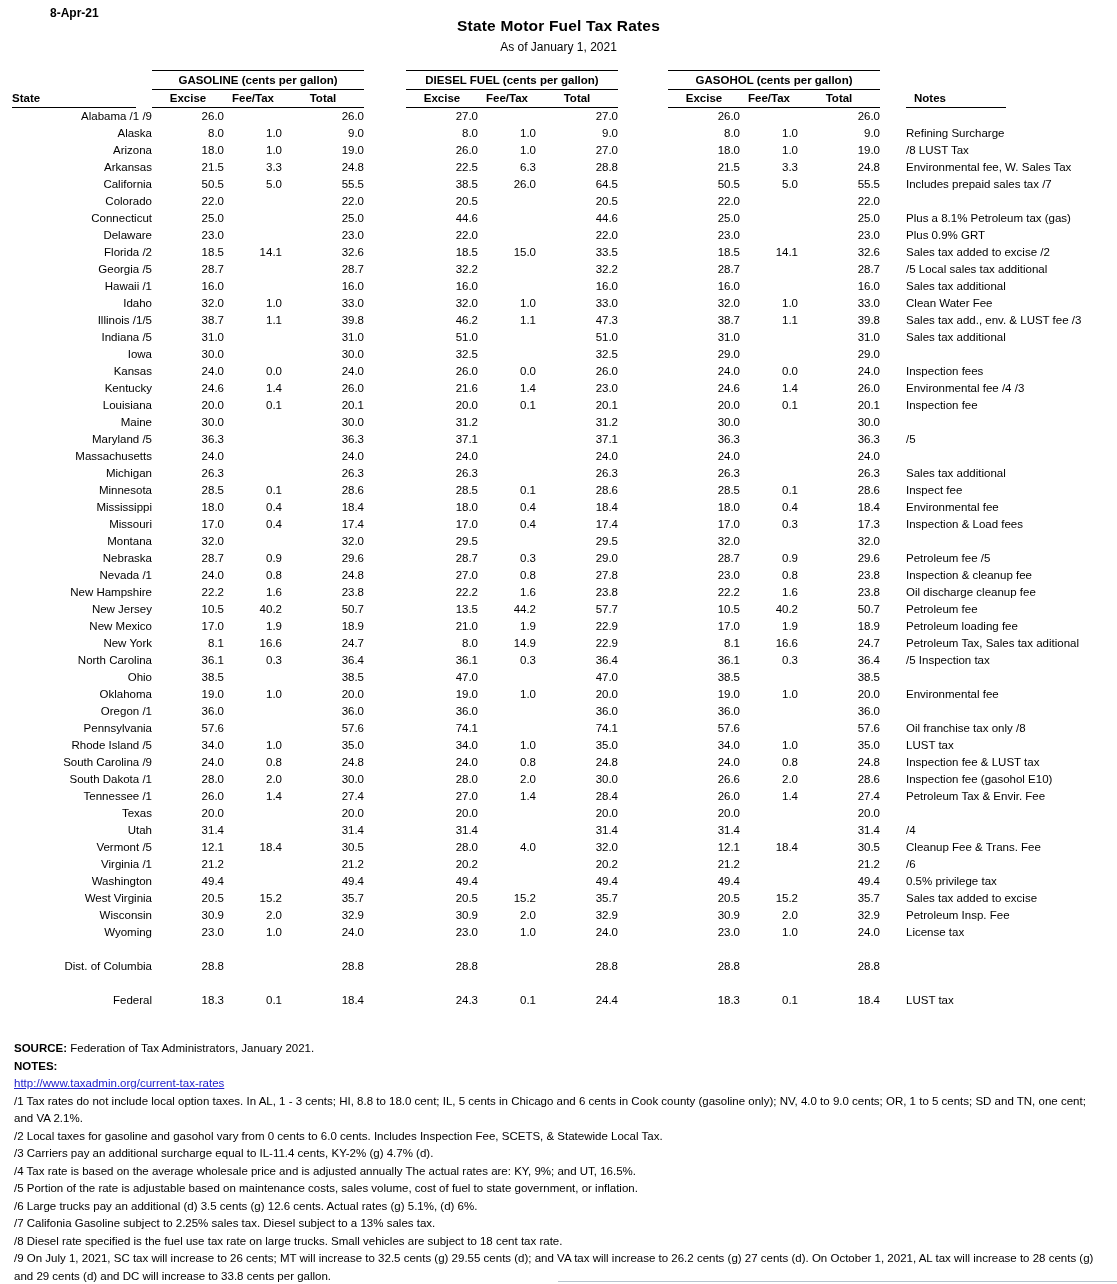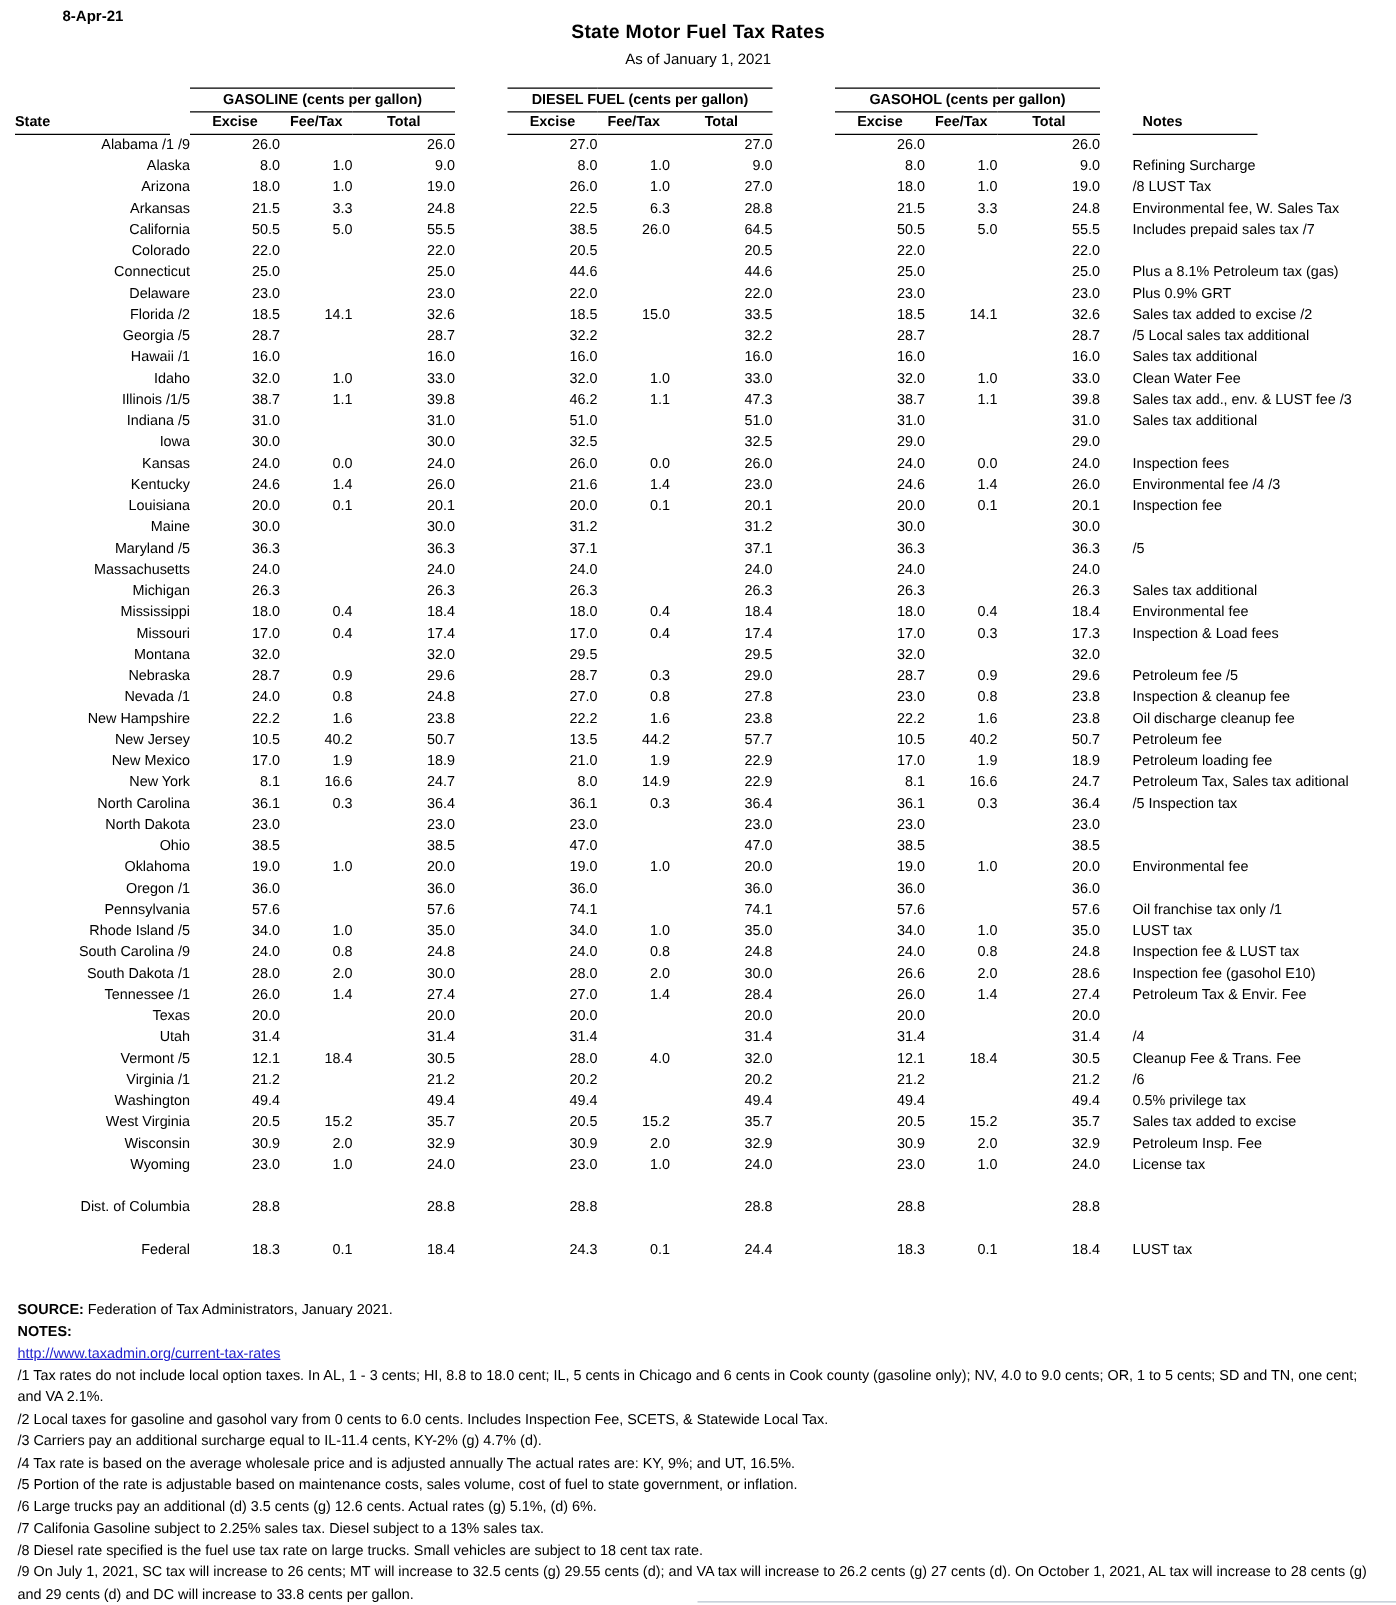--- a/index.html
+++ b/index.html
@@ -450,20 +450,36 @@
           <td class="num"></td>
           <td class="tot">26.3</td>
           <td class="gap"></td>
           <td class="num">26.3</td>
           <td class="num"></td>
           <td class="tot">26.3</td>
           <td class="gap"></td>
           <td class="notes">Sales tax additional</td>
         </tr>
         <tr>
+          <td class="state">Minnesota</td>
+          <td class="num">28.5</td>
+          <td class="num">0.1</td>
+          <td class="tot">28.6</td>
+          <td class="gap"></td>
+          <td class="num">28.5</td>
+          <td class="num">0.1</td>
+          <td class="tot">28.6</td>
+          <td class="gap"></td>
+          <td class="num">28.5</td>
+          <td class="num">0.1</td>
+          <td class="tot">28.6</td>
+          <td class="gap"></td>
+          <td class="notes">Inspect fee</td>
+        </tr>
+        <tr>
           <td class="state">Mississippi</td>
           <td class="num">18.0</td>
           <td class="num">0.4</td>
           <td class="tot">18.4</td>
           <td class="gap"></td>
           <td class="num">18.0</td>
           <td class="num">0.4</td>
           <td class="tot">18.4</td>
           <td class="gap"></td>
           <td class="num">18.0</td>
@@ -610,36 +626,20 @@
           <td class="num">0.3</td>
           <td class="tot">36.4</td>
           <td class="gap"></td>
           <td class="num">36.1</td>
           <td class="num">0.3</td>
           <td class="tot">36.4</td>
           <td class="gap"></td>
           <td class="notes">/5  Inspection tax</td>
         </tr>
         <tr>
-          <td class="state">North Dakota</td>
-          <td class="num">23.0</td>
-          <td class="num"></td>
-          <td class="tot">23.0</td>
-          <td class="gap"></td>
-          <td class="num">23.0</td>
-          <td class="num"></td>
-          <td class="tot">23.0</td>
-          <td class="gap"></td>
-          <td class="num">23.0</td>
-          <td class="num"></td>
-          <td class="tot">23.0</td>
-          <td class="gap"></td>
-          <td class="notes"></td>
-        </tr>
-        <tr>
           <td class="state">Ohio</td>
           <td class="num">38.5</td>
           <td class="num"></td>
           <td class="tot">38.5</td>
           <td class="gap"></td>
           <td class="num">47.0</td>
           <td class="num"></td>
           <td class="tot">47.0</td>
           <td class="gap"></td>
           <td class="num">38.5</td>
@@ -687,21 +687,21 @@
           <td class="tot">57.6</td>
           <td class="gap"></td>
           <td class="num">74.1</td>
           <td class="num"></td>
           <td class="tot">74.1</td>
           <td class="gap"></td>
           <td class="num">57.6</td>
           <td class="num"></td>
           <td class="tot">57.6</td>
           <td class="gap"></td>
-          <td class="notes">Oil franchise tax only /1</td>
+          <td class="notes">Oil franchise tax only /8</td>
         </tr>
         <tr>
           <td class="state">Rhode Island /5</td>
           <td class="num">34.0</td>
           <td class="num">1.0</td>
           <td class="tot">35.0</td>
           <td class="gap"></td>
           <td class="num">34.0</td>
           <td class="num">1.0</td>
           <td class="tot">35.0</td>

